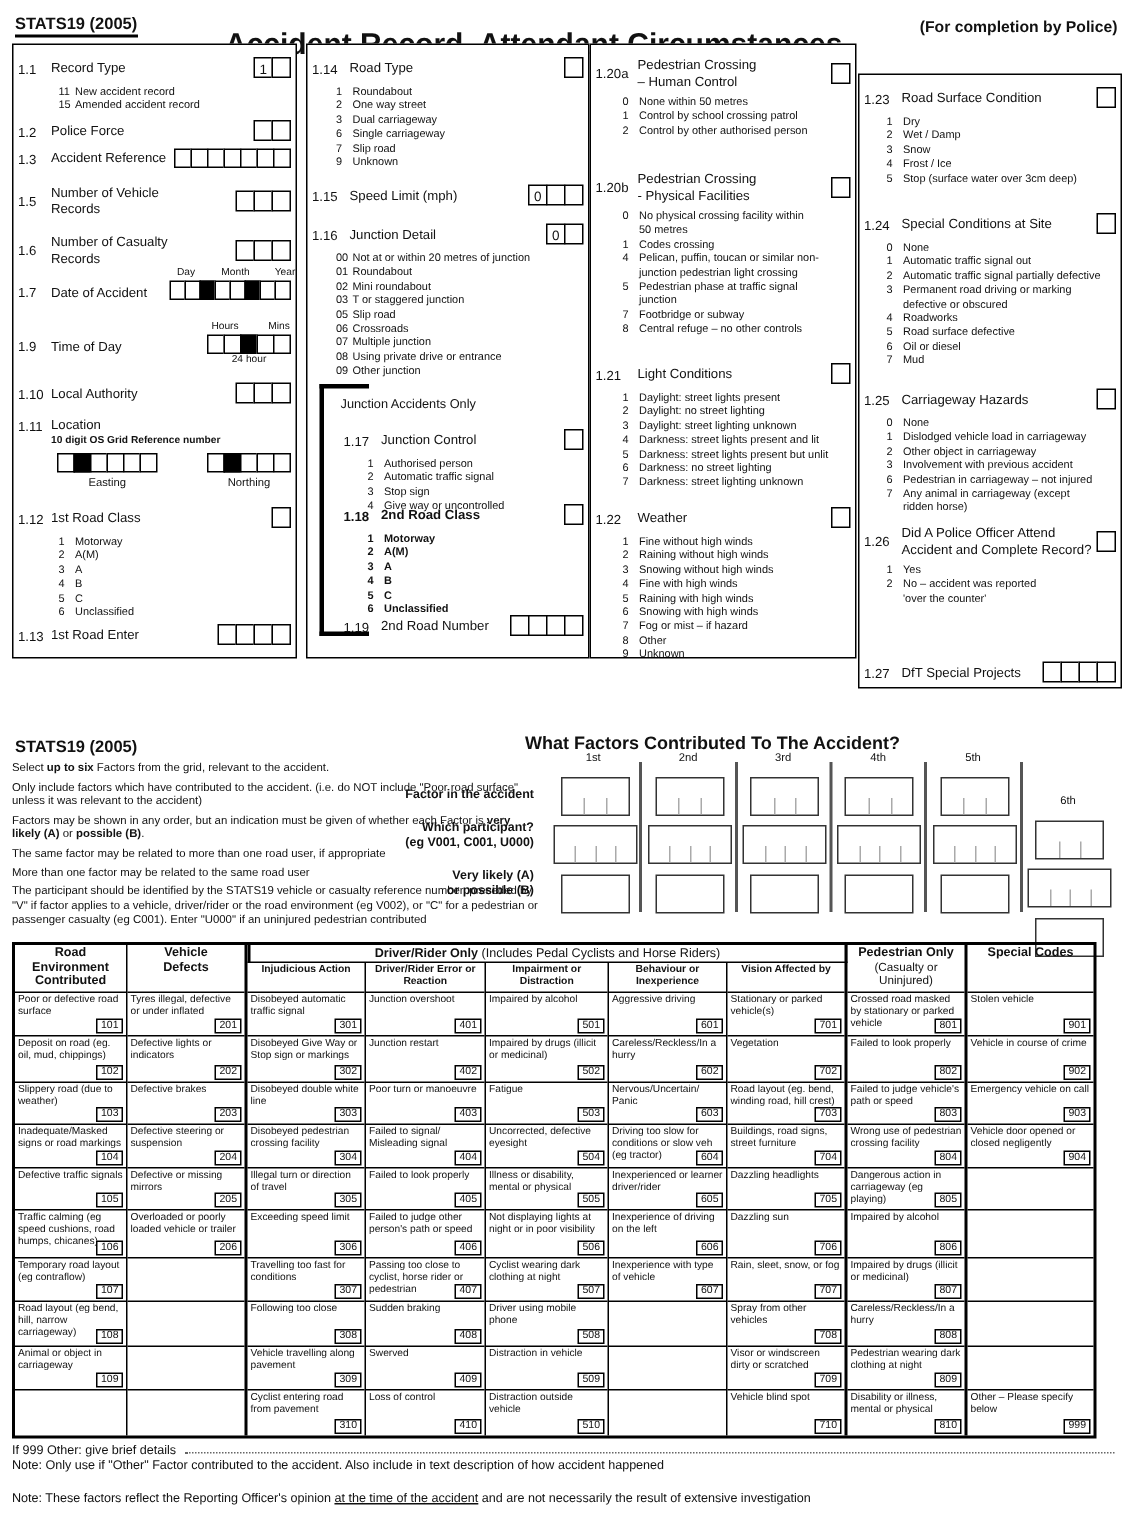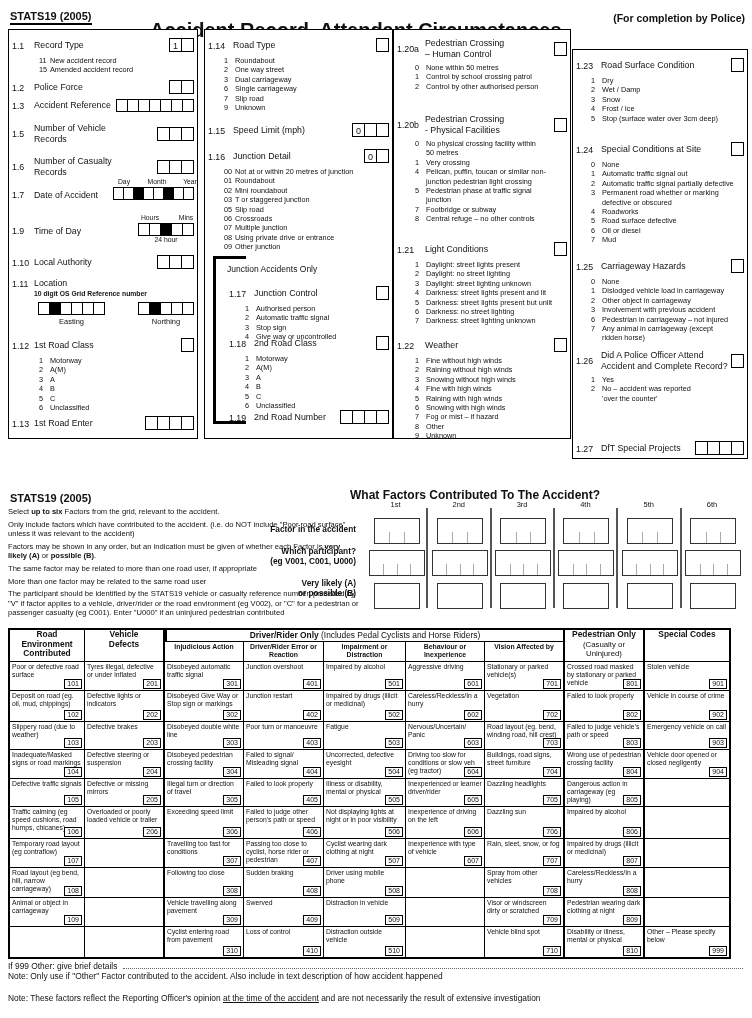--- a/index.html
+++ b/index.html
@@ -413,21 +413,21 @@
         <div class="opt">
           <span class="oc">3</span>
           <span class="ot">Stop sign</span>
         </div>
         <div class="opt">
           <span class="oc">4</span>
           <span class="ot">Give way or uncontrolled</span>
         </div>
       </div>
     </div>
-    <div class="field" style="top: 306px; left: 24px; right: 3px;">
+    <div class="field" style="top: 306px; left: 24px; right: 3px; font-weight: bold;">
       <div class="fline">
         <span class="fnum">1.18</span>
         <div class="flabel">2nd Road Class</div>
         <div class="cellrow inline">
           <span class="cell"></span>
         </div>
       </div>
       <div class="opts">
         <div class="opt">
           <span class="oc">1</span>
@@ -503,21 +503,21 @@
         </div>
       </div>
       <div class="opts">
         <div class="opt">
           <span class="oc">0</span>
           <span class="ot">No physical crossing facility within
 50 metres</span>
         </div>
         <div class="opt">
           <span class="oc">1</span>
-          <span class="ot">Very crossing</span>
+          <span class="ot">Codes crossing</span>
         </div>
         <div class="opt">
           <span class="oc">4</span>
           <span class="ot">Pelican, puffin, toucan or similar non-
 junction pedestrian light crossing</span>
         </div>
         <div class="opt">
           <span class="oc">5</span>
           <span class="ot">Pedestrian phase at traffic signal
 junction</span>
@@ -667,21 +667,21 @@
         <div class="opt">
           <span class="oc">1</span>
           <span class="ot">Automatic traffic signal out</span>
         </div>
         <div class="opt">
           <span class="oc">2</span>
           <span class="ot">Automatic traffic signal partially defective</span>
         </div>
         <div class="opt">
           <span class="oc">3</span>
-          <span class="ot">Permanent road whether or marking
+          <span class="ot">Permanent road driving or marking
 defective or obscured</span>
         </div>
         <div class="opt">
           <span class="oc">4</span>
           <span class="ot">Roadworks</span>
         </div>
         <div class="opt">
           <span class="oc">5</span>
           <span class="ot">Road surface defective</span>
         </div>
@@ -847,21 +847,21 @@
         <div class="fg-tick" style="left: 29.3333px;"></div>
       </div>
       <div class="fg-box" style="top: 50px; height: 24px; width: 54px; left: 4.5px;">
         <div class="fg-tick" style="left: 13.5px;"></div>
         <div class="fg-tick" style="left: 27px;"></div>
         <div class="fg-tick" style="left: 40.5px;"></div>
       </div>
       <div class="fg-box" style="top: 83px; height: 24px; width: 44px; left: 9.5px;"></div>
     </div>
     <div class="fg-div" style="left: 315.5px;"></div>
-    <div class="fg-slot" style="left: 316.5px;">
+    <div class="fg-slot" style="left: 316.5px; margin-top: 29px;">
       <div class="fg-hdr">6th</div>
       <div class="fg-box" style="top: 18px; height: 24px; width: 44px; left: 9.5px;">
         <div class="fg-tick" style="left: 14.6667px;"></div>
         <div class="fg-tick" style="left: 29.3333px;"></div>
       </div>
       <div class="fg-box" style="top: 50px; height: 24px; width: 54px; left: 4.5px;">
         <div class="fg-tick" style="left: 13.5px;"></div>
         <div class="fg-tick" style="left: 27px;"></div>
         <div class="fg-tick" style="left: 40.5px;"></div>
       </div>

